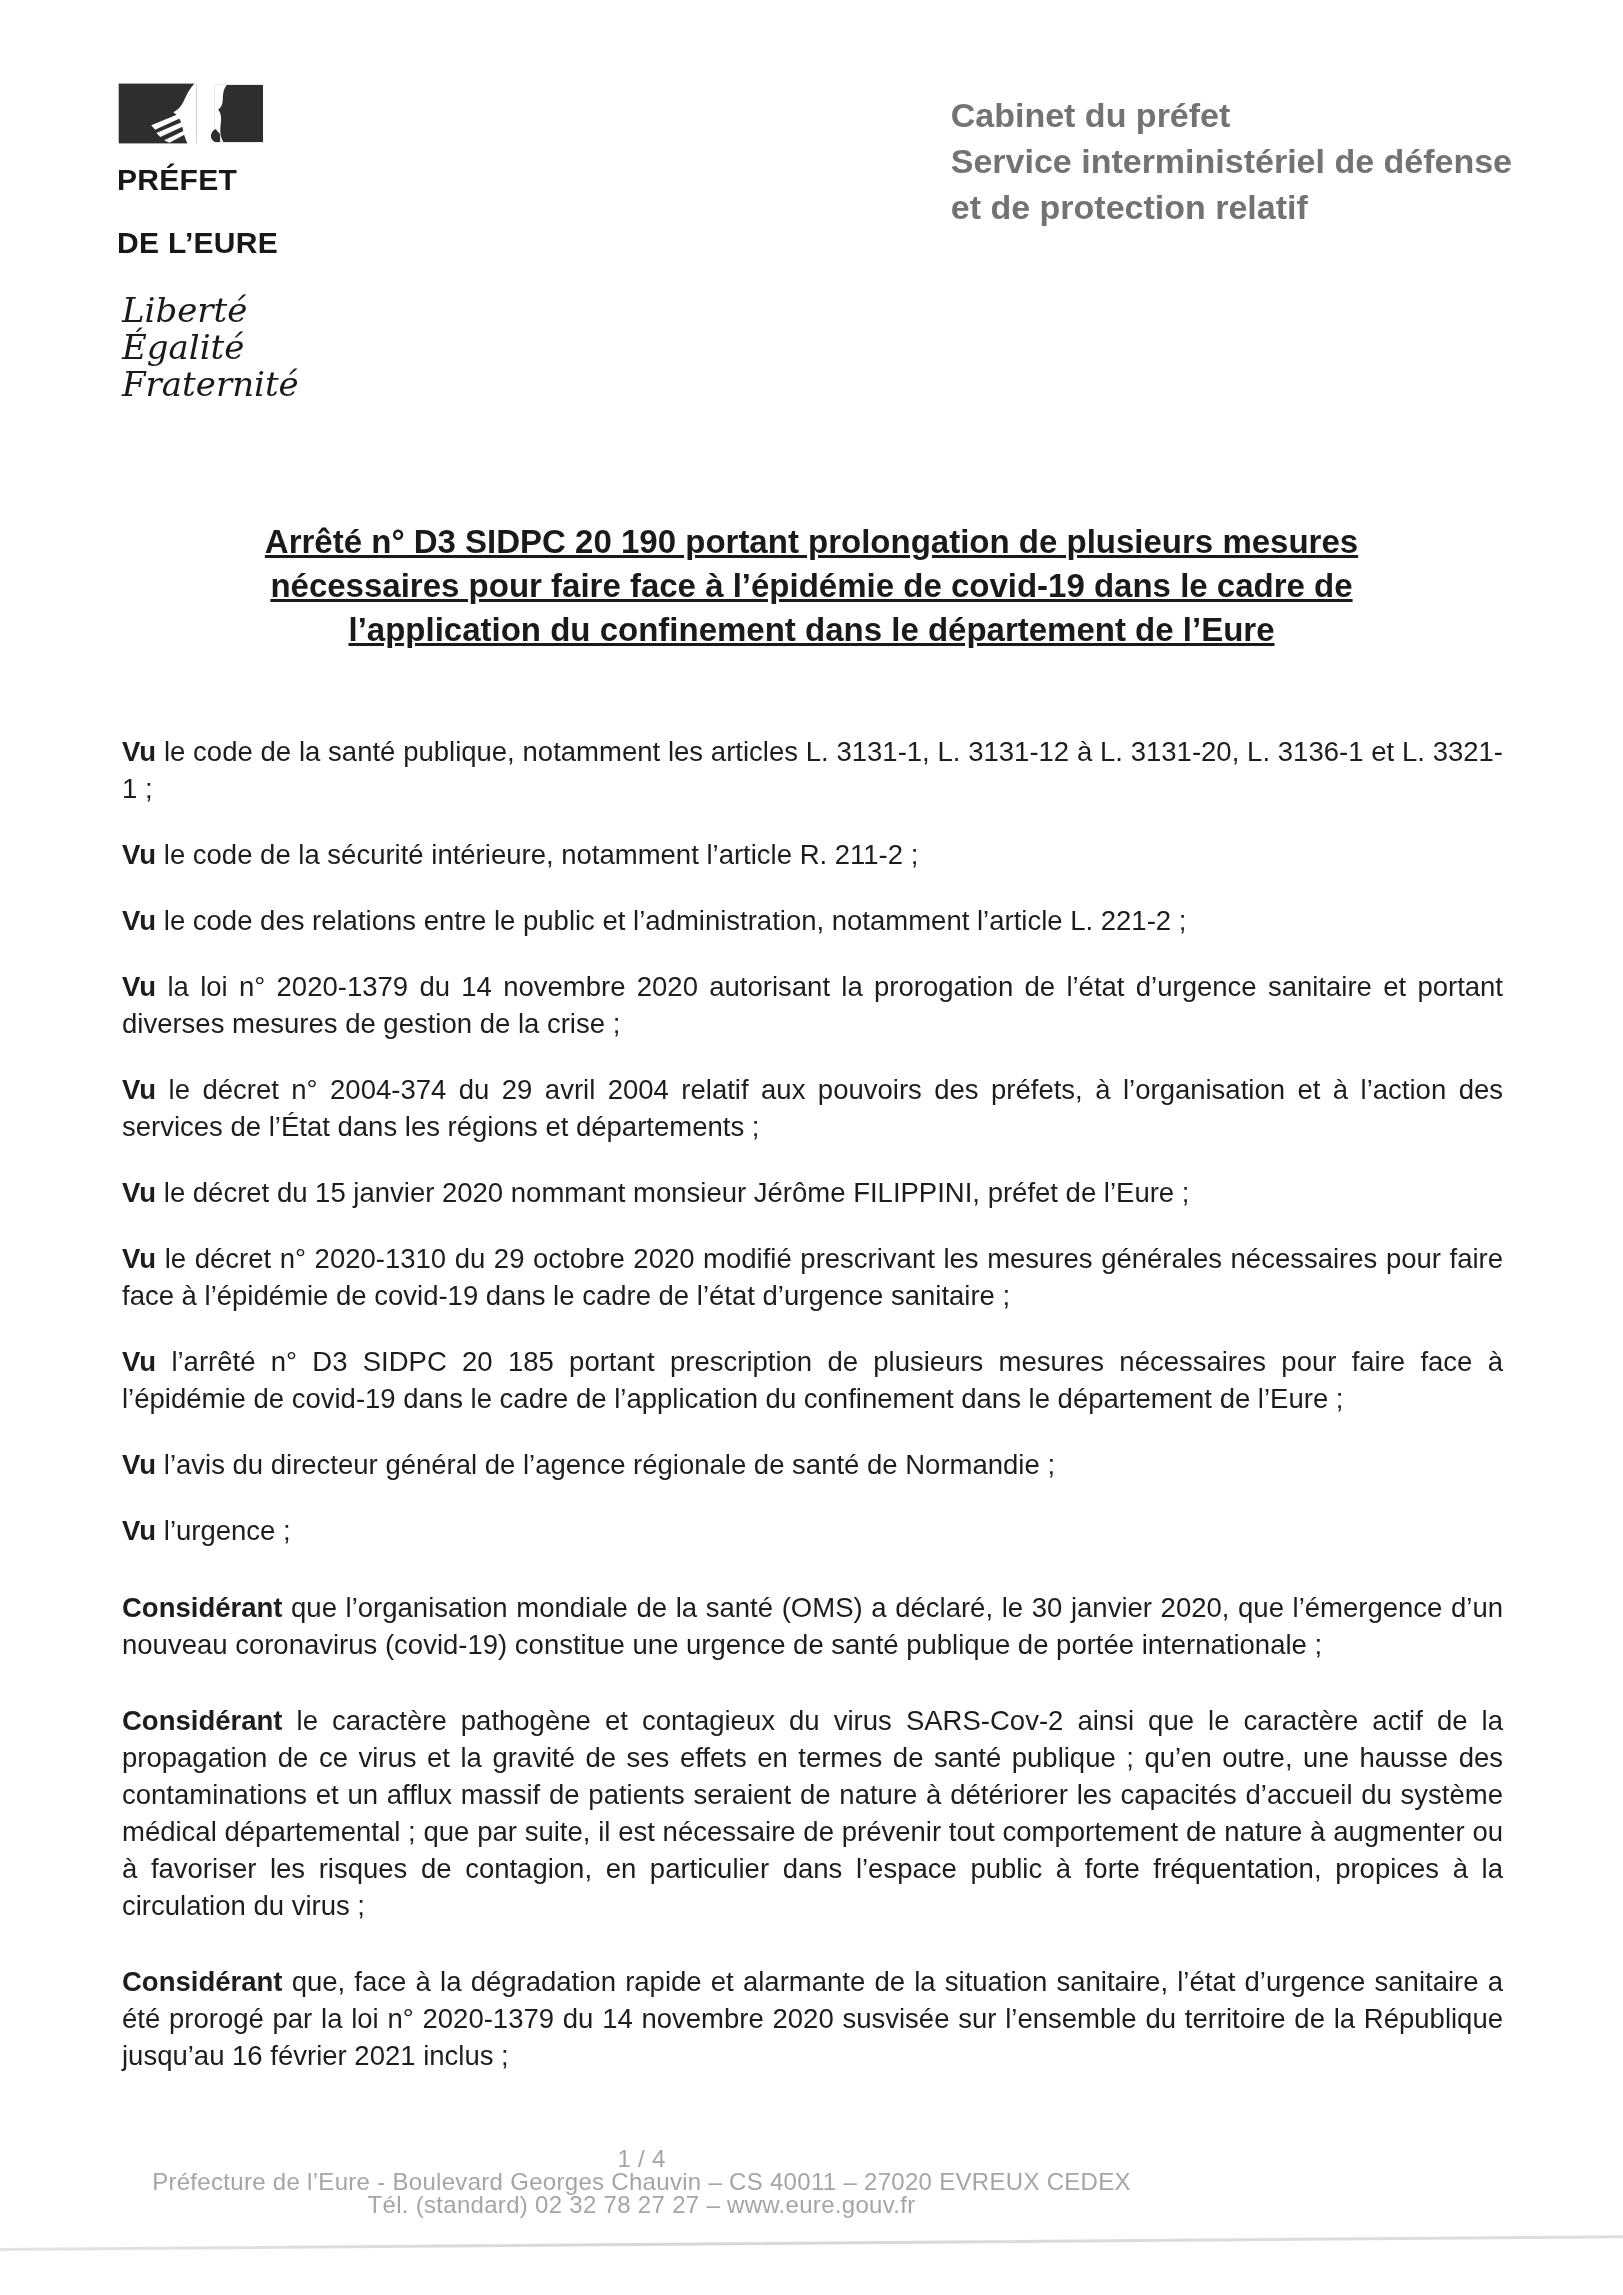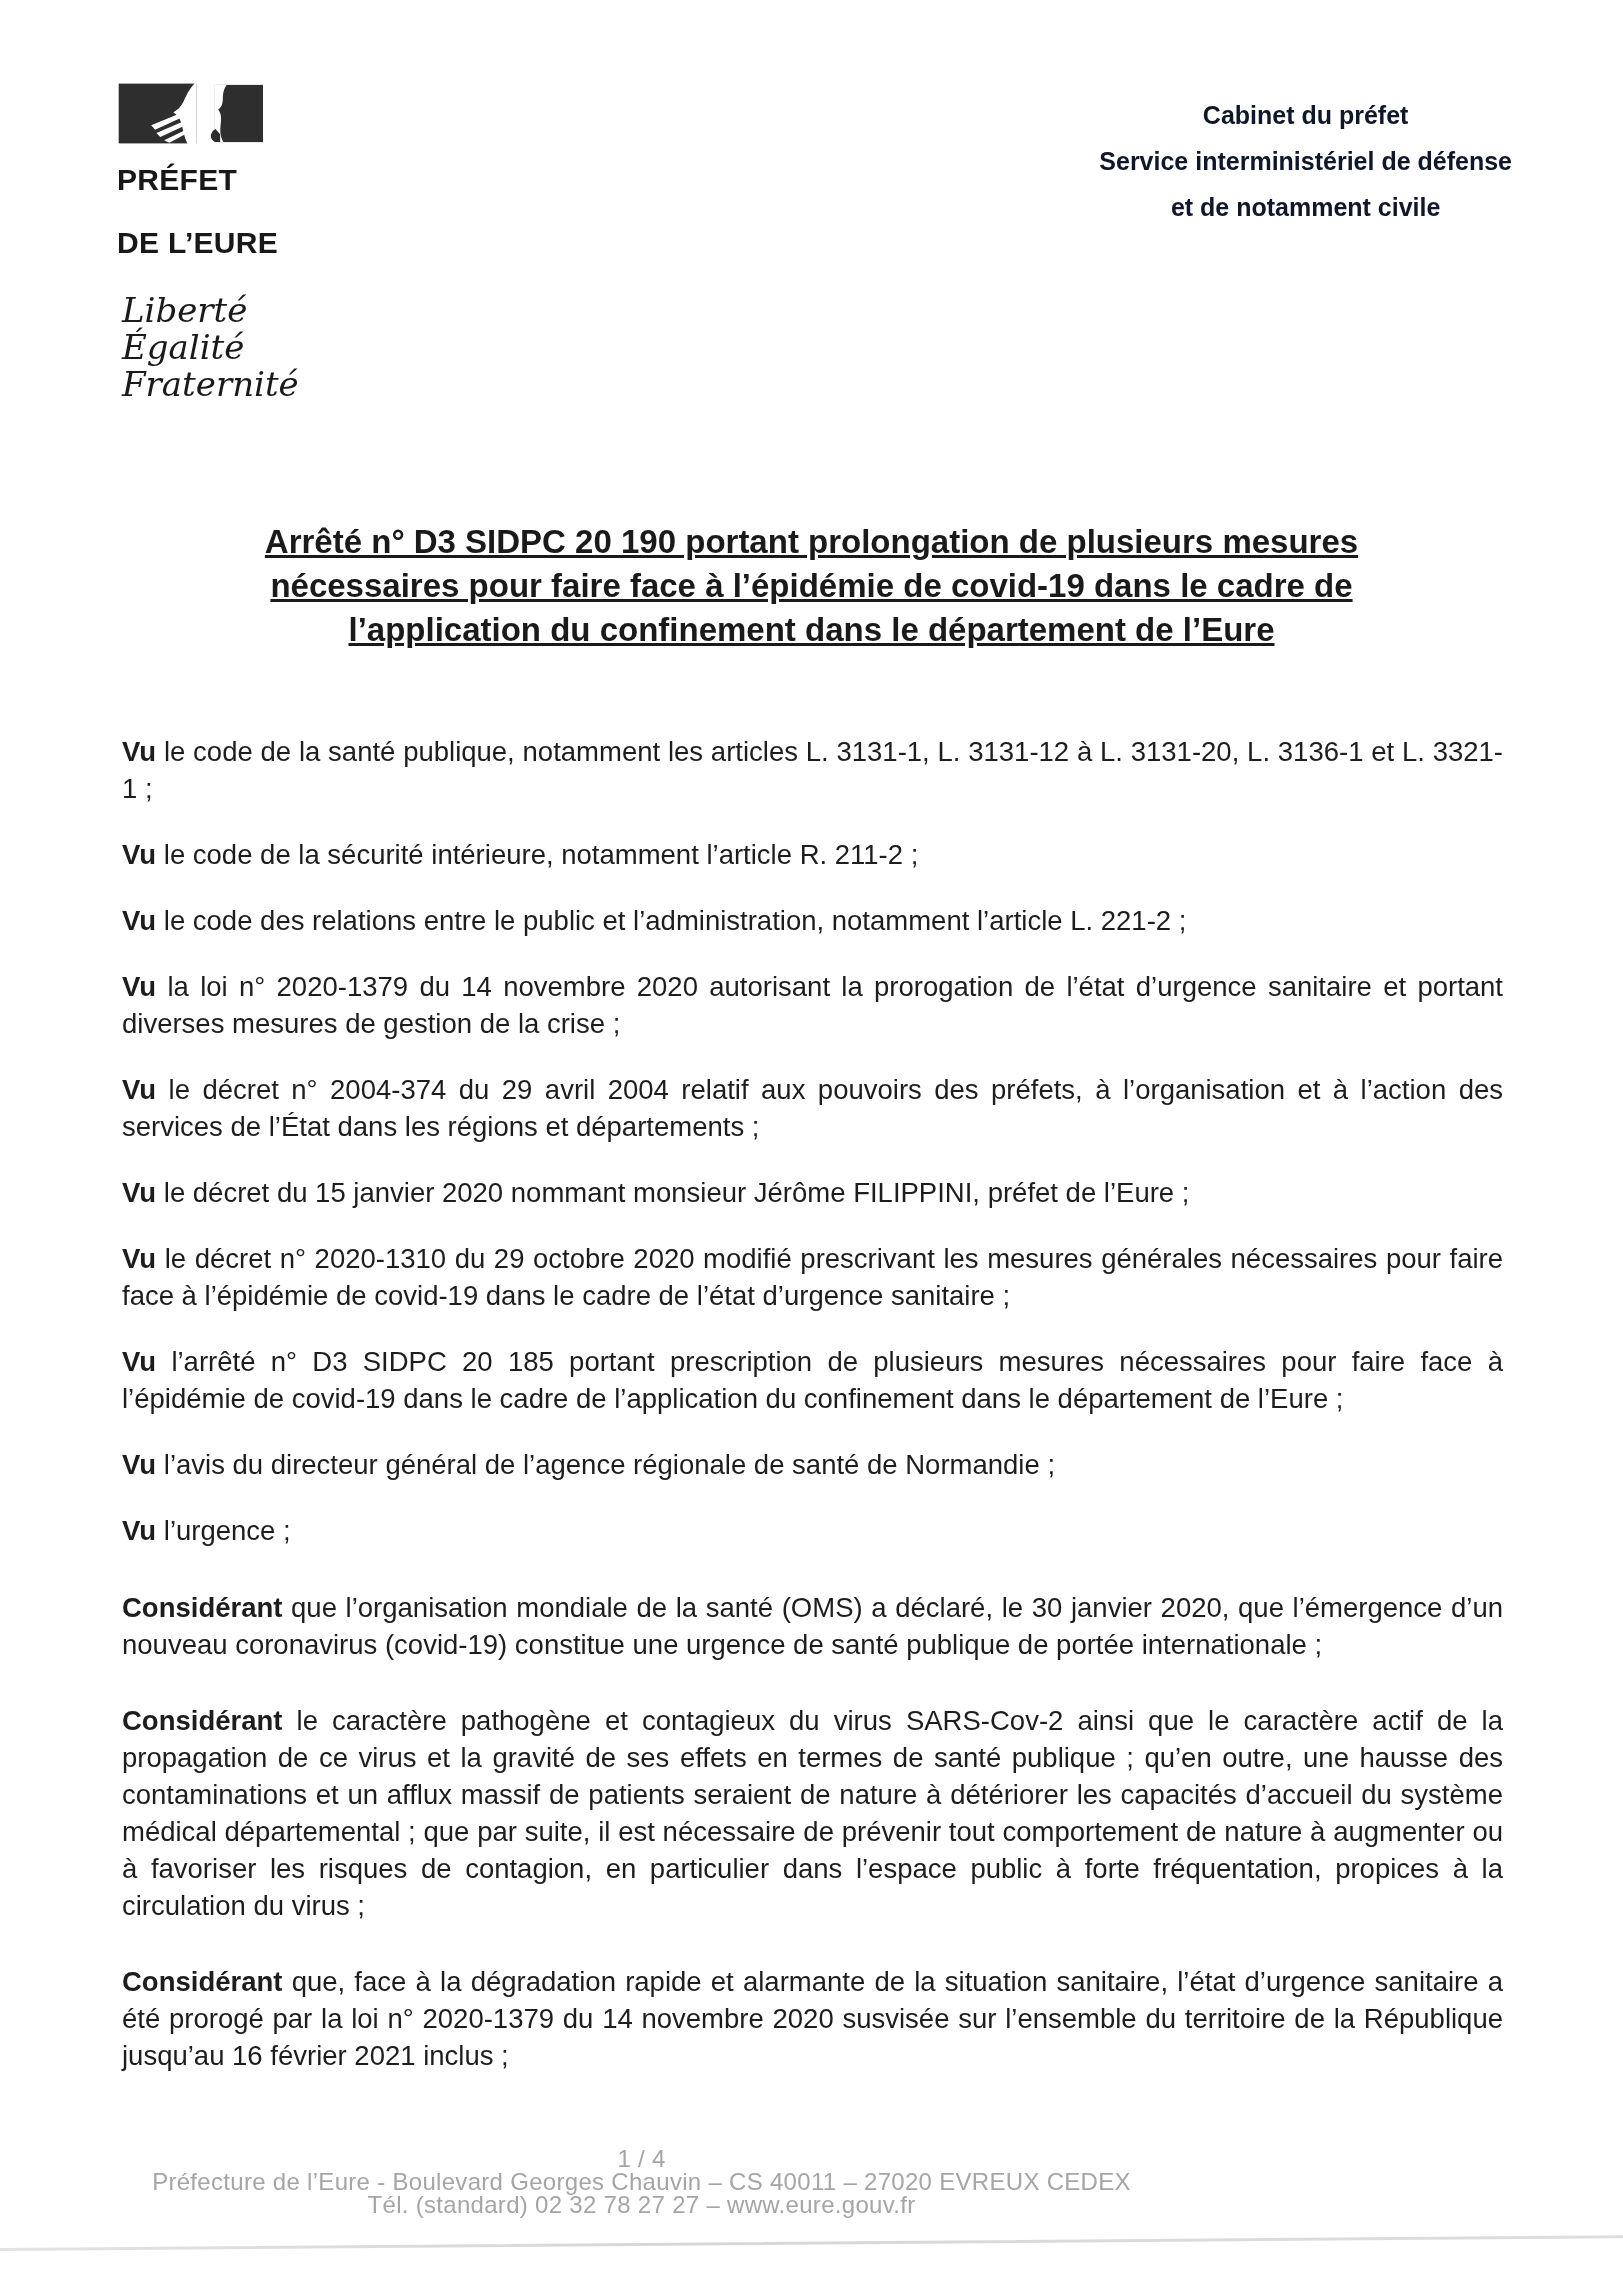--- a/index.html
+++ b/index.html
@@ -42,25 +42,25 @@
     font-size: 34px;
     line-height: 37px;
     color: #1a1a1a;
   }
 
   
   .service-block {
     position: absolute;
     right: 111px;
     top: 92px;
-    text-align: center;
+    text-align: left;
     font-weight: bold;
-    font-size: 25px;
+    font-size: 34px;
     line-height: 46px;
-    color: #0f172a;
+    color: #737373;
   }
 
   
   .doc-title {
     position: absolute;
     left: 157px;
     width: 1309px;
     top: 520px;
     text-align: center;
     font-weight: bold;
@@ -140,21 +140,21 @@
 
   <div class="motto">
     <div>Liberté</div>
     <div>Égalité</div>
     <div>Fraternité</div>
   </div>
 
   <div class="service-block">
     <div>Cabinet du préfet</div>
     <div>Service interministériel de défense</div>
-    <div>et de notamment civile</div>
+    <div>et de protection relatif</div>
   </div>
 
   <div class="doc-title">
     <div>Arrêté n° D3 SIDPC 20 190 portant prolongation de plusieurs mesures</div>
     <div>nécessaires pour faire face à l’épidémie de covid-19 dans le cadre de</div>
     <div>l’application du confinement dans le département de l’Eure</div>
   </div>
 
   <div class="body-text">
     <p class="vu"><span class="lead">Vu</span><span> le code de la santé publique, notamment les articles L. 3131-1, L. 3131-12 à L. 3131-20, L. 3136-1 et L. 3321-1 ;</span></p>

